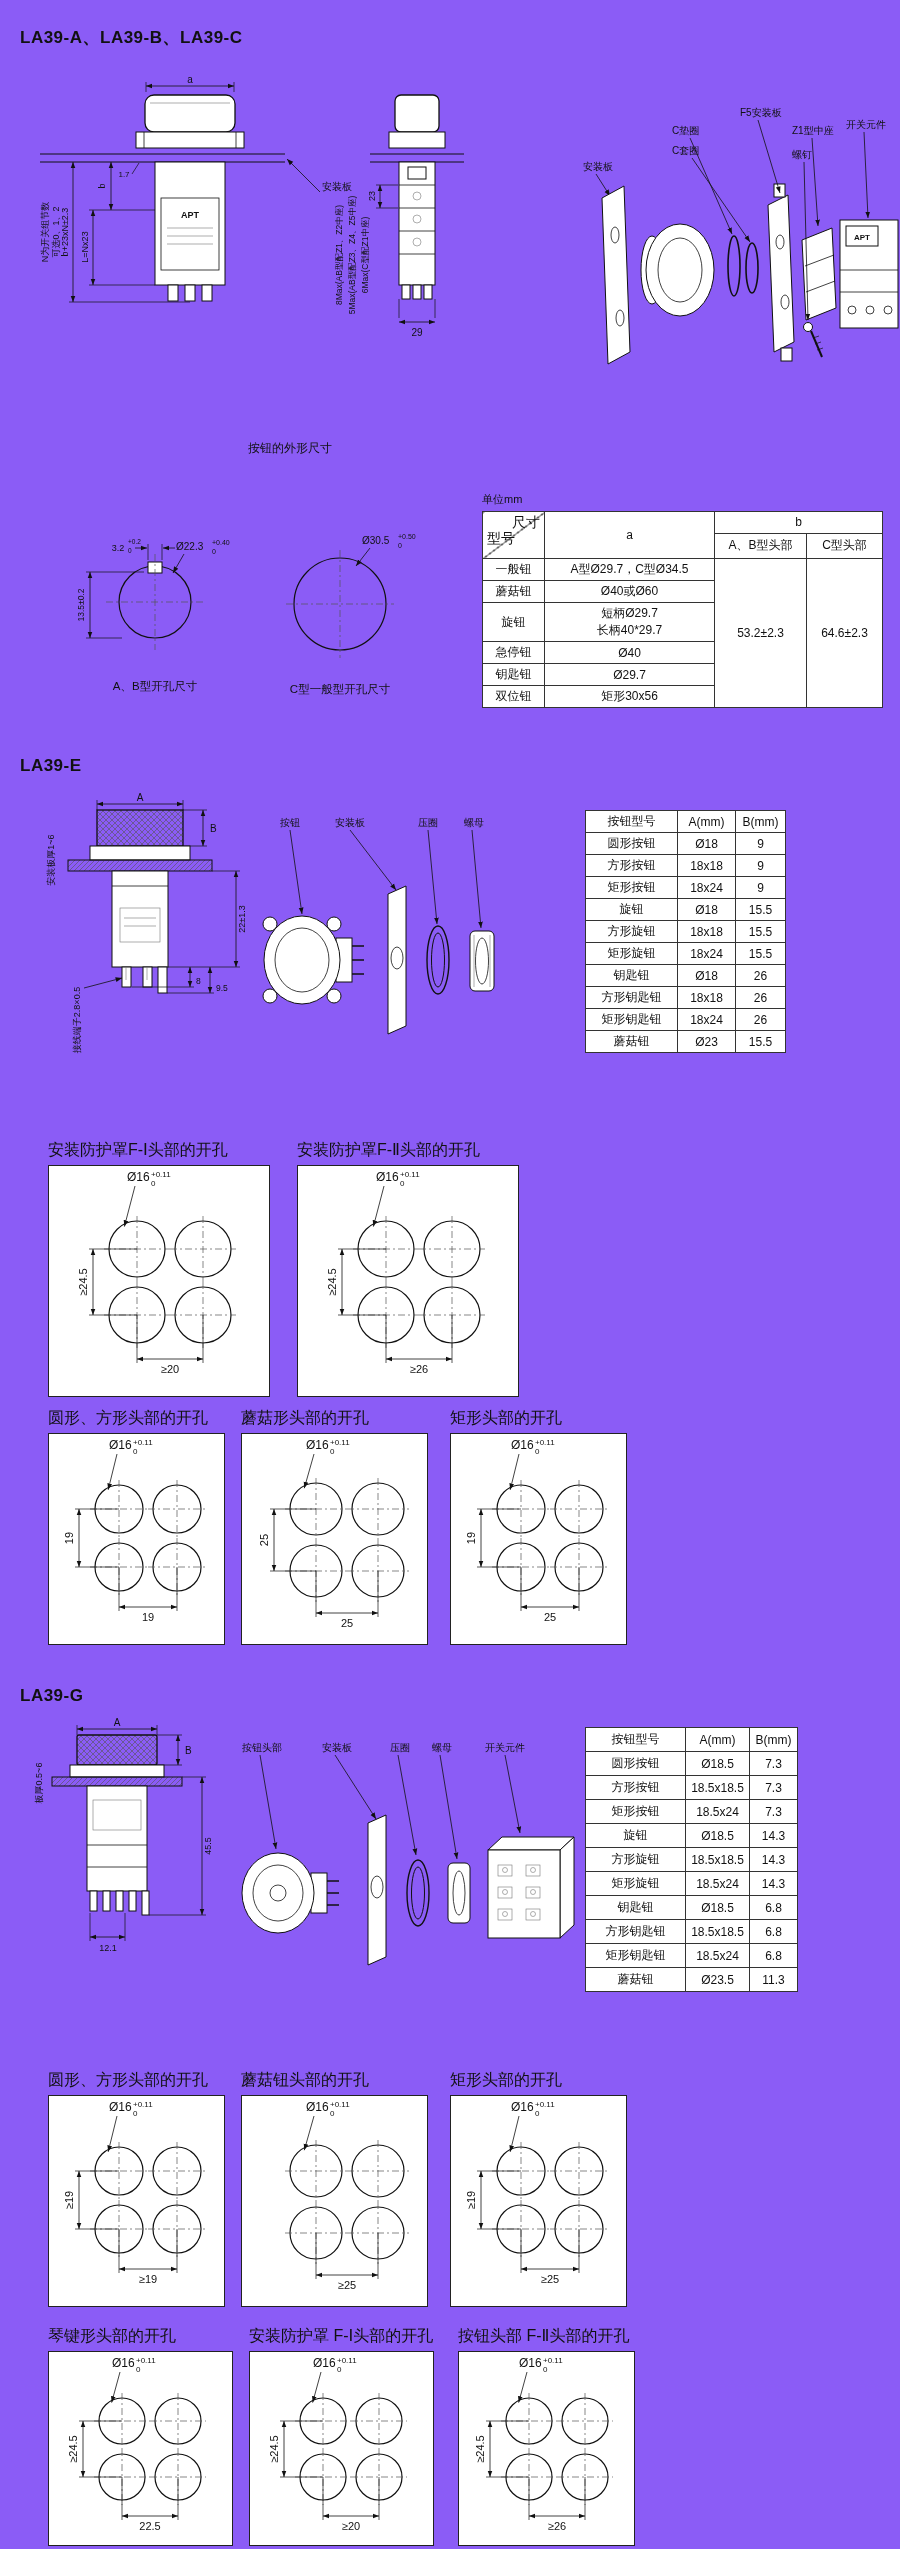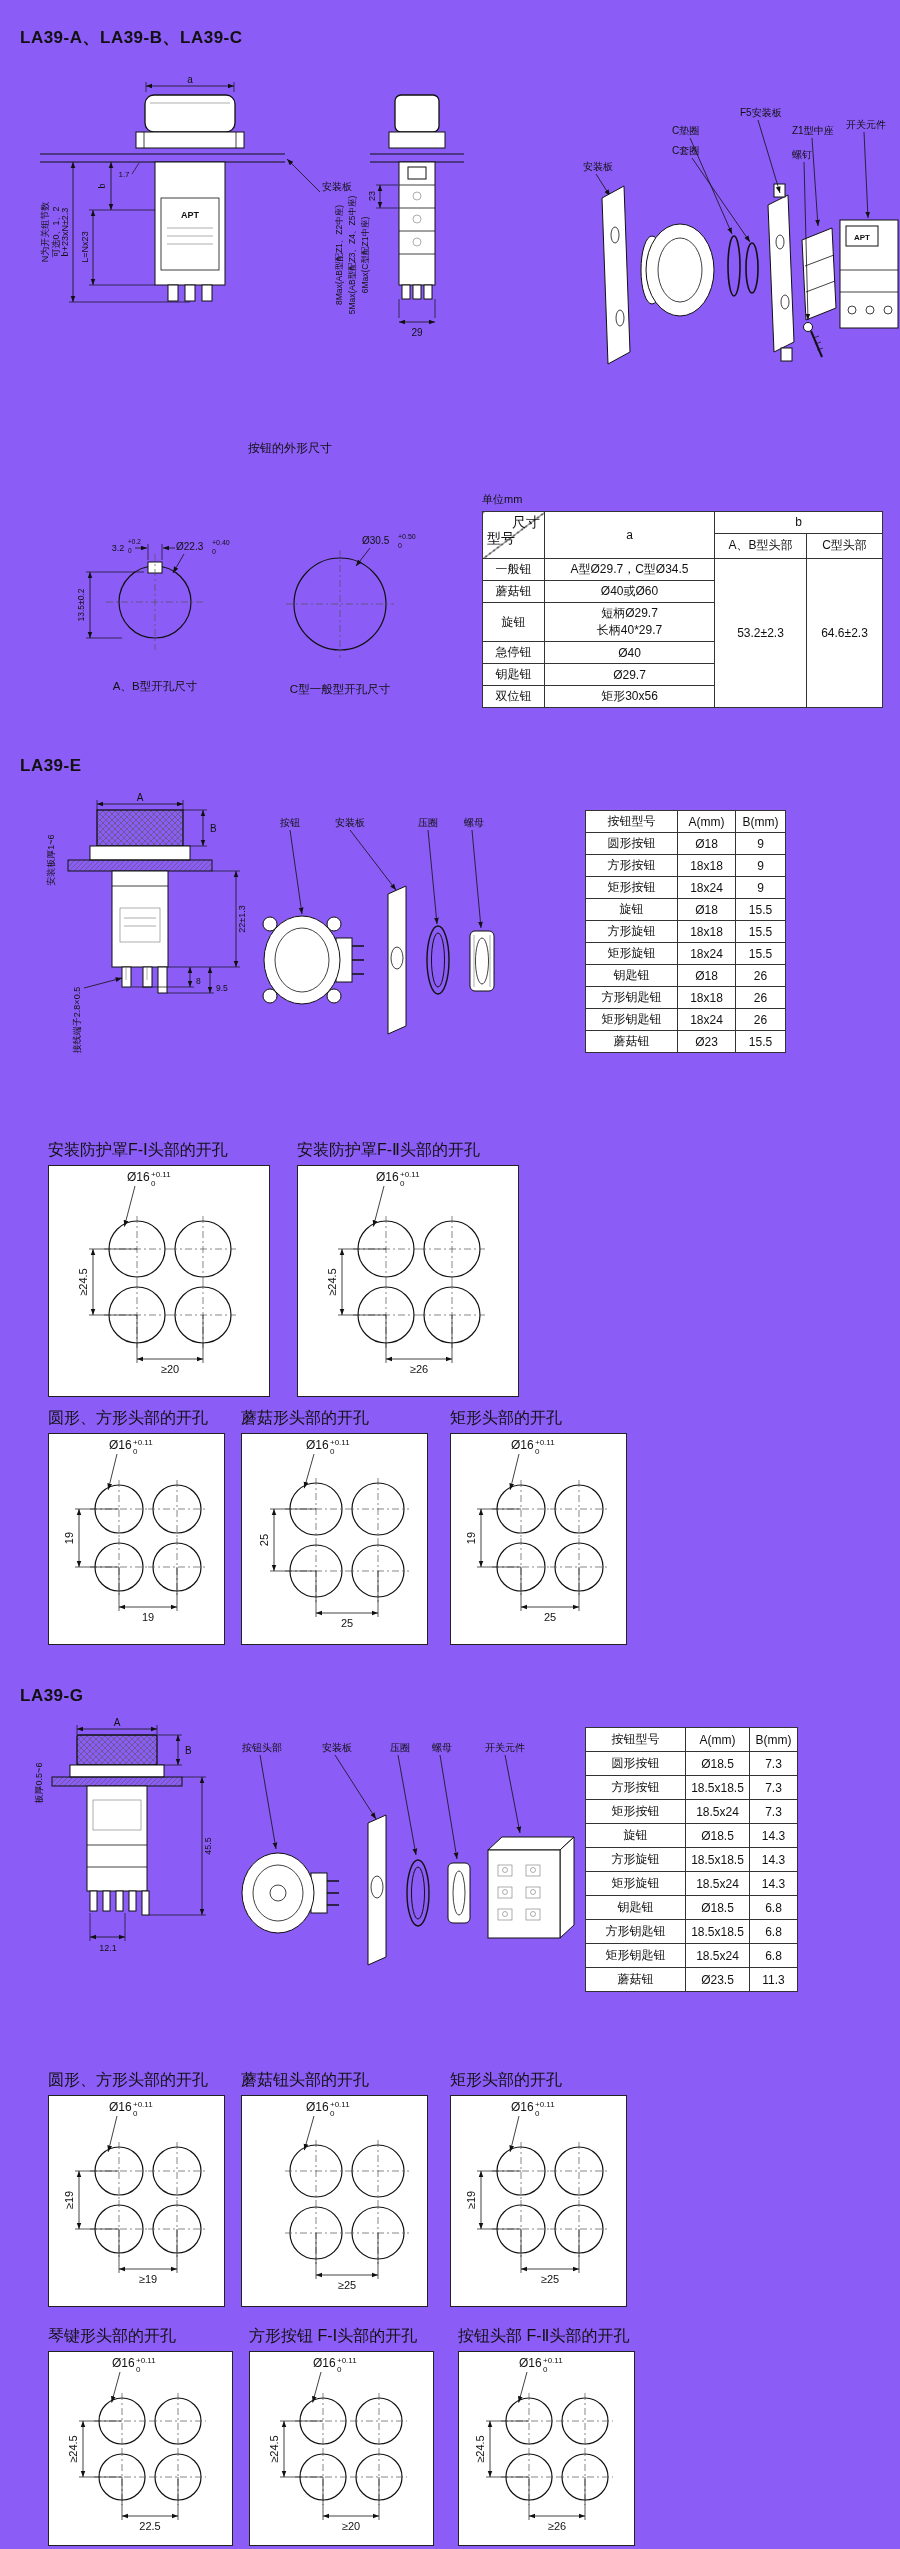--- a/index.html
+++ b/index.html
@@ -879,21 +879,21 @@
           <line x1="35" y1="70" x2="35" y2="126" stroke="#111" stroke-width="0.8" marker-start="url(#hm8)" marker-end="url(#hm8)"></line>
           <text x="29" y="98" font-size="11" text-anchor="middle" transform="rotate(-90 29 98)">≥24.5</text>
           <line x1="74" y1="126" x2="74" y2="169" class="el"></line>
           <line x1="130" y1="126" x2="130" y2="169" class="el"></line>
           <line x1="74" y1="165" x2="130" y2="165" stroke="#111" stroke-width="0.8" marker-start="url(#hm8)" marker-end="url(#hm8)"></line>
           <text x="102" y="179" font-size="11" text-anchor="middle">22.5</text>
         </svg>
       </div>
   </div>
   <div class="hole-cell" style="left:249px;top:2326px">
-    <div class="hole-caption">方形按钮 F-Ⅰ头部的开孔</div>
+    <div class="hole-caption">安装防护罩 F-Ⅰ头部的开孔</div>
     <div>
         <svg width="185" height="195" viewBox="0 0 185 195">
           <defs>
             <marker id="hm9" markerWidth="9" markerHeight="8" refX="8" refY="4" orient="auto-start-reverse">
               <path d="M0,1 L8,4 L0,7 z" fill="#111"></path>
             </marker>
           </defs>
           <rect x="0.5" y="0.5" width="184" height="194" fill="#fff" stroke="#222"></rect>
           <circle cx="74" cy="70" r="23" fill="none" stroke="#111" stroke-width="1.2"></circle>
           <line x1="46" y1="70" x2="102" y2="70" class="cl"></line>

